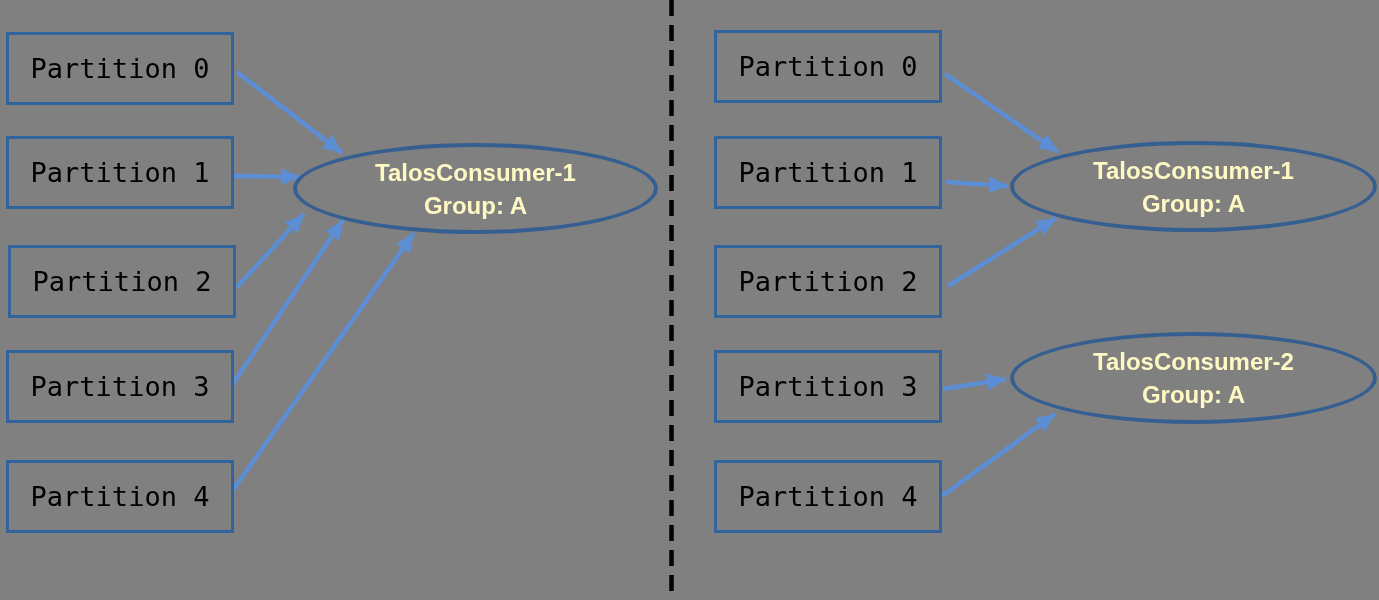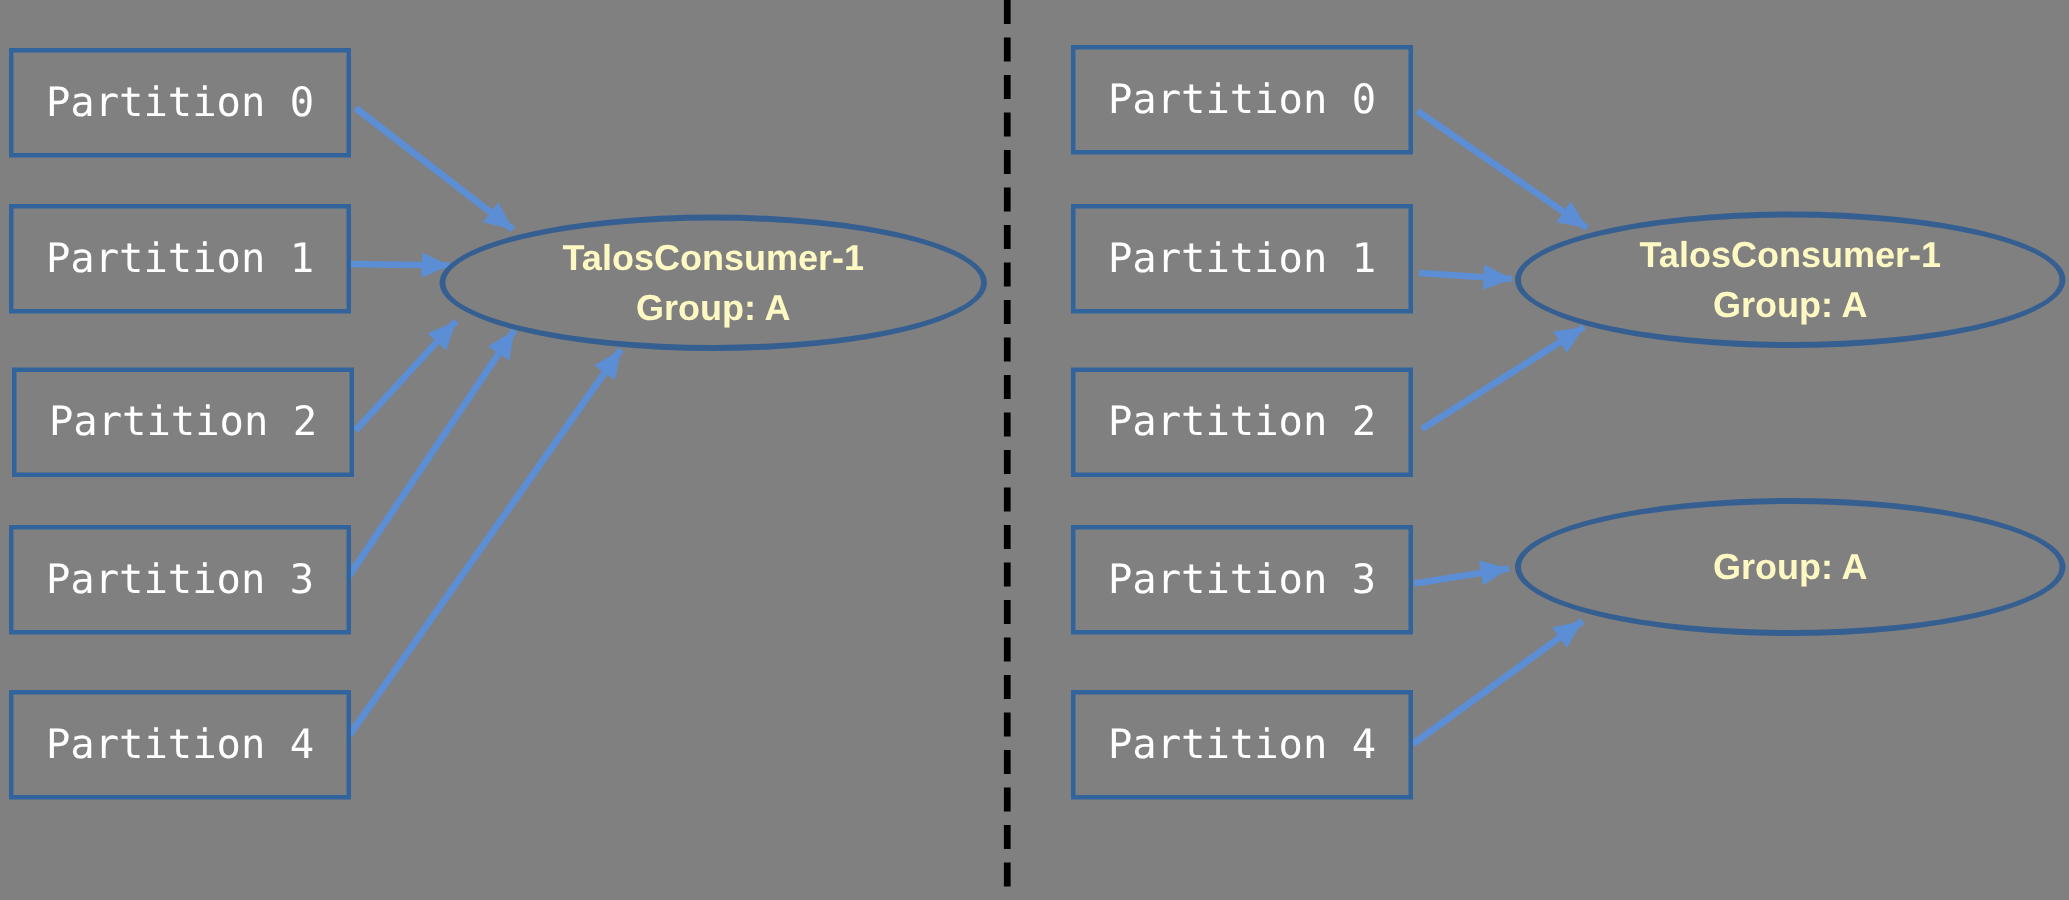--- a/index.html
+++ b/index.html
@@ -24,21 +24,21 @@
   }
   .partition-box {
     position: absolute;
     width: 228px;
     height: 73px;
     border: 3px solid #31639c;
     box-sizing: border-box;
     display: flex;
     align-items: center;
     justify-content: center;
-    color: #ffffff;
+    color: #000000;
     font-family: "DejaVu Sans Mono", monospace;
     font-size: 27px;
     letter-spacing: 0px;
     white-space: nowrap;
   }
   .consumer-ellipse {
     position: absolute;
     border: 4px solid #365f91;
     border-radius: 50%;
     box-sizing: border-box;
@@ -132,16 +132,17 @@
   </div>
   <div class="partition-box rp4">
     <span>Partition 4</span>
   </div>
 
   <div class="consumer-ellipse re1">
     <div>TalosConsumer-1</div>
     <div>Group: A</div>
   </div>
   <div class="consumer-ellipse re2">
+    <div>TalosConsumer-2</div>
     <div>Group: A</div>
   </div>
 
 </div>
 
 </body></html>

